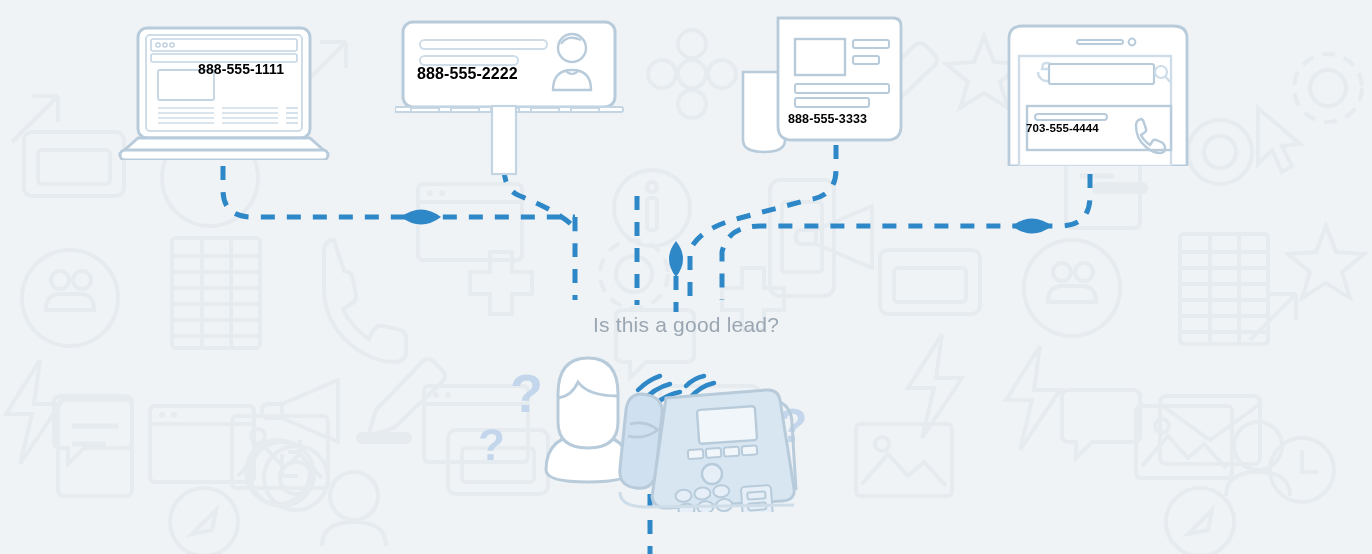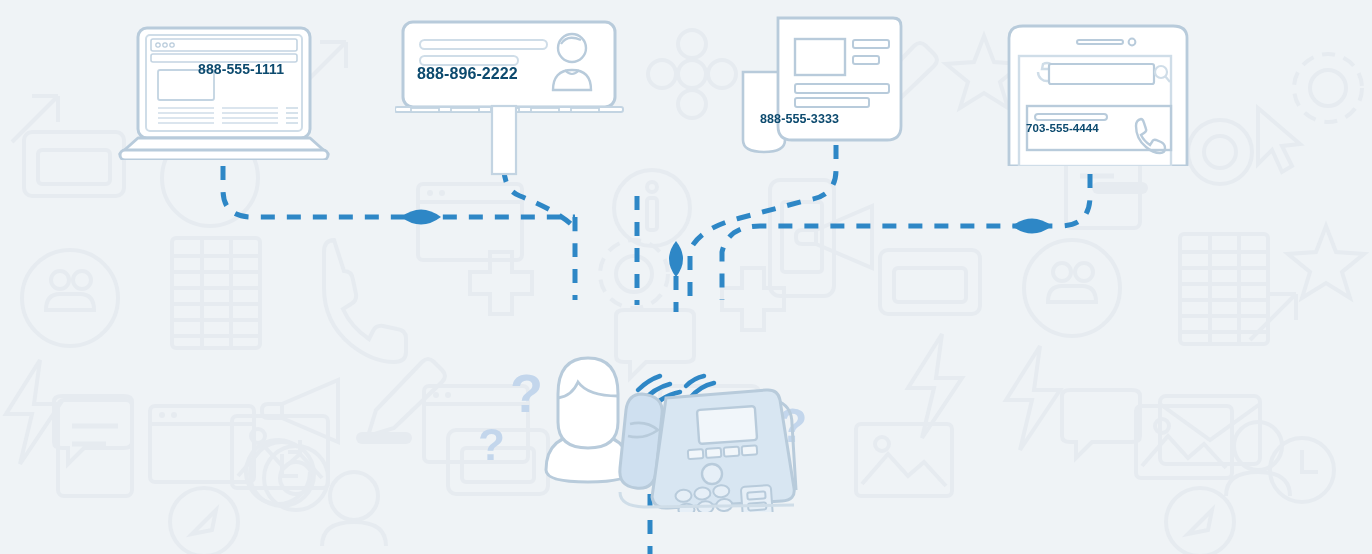--- a/index.html
+++ b/index.html
@@ -11,27 +11,27 @@
     position:relative;
   }
   #stage{position:relative;width:1372px;height:554px;overflow:hidden;}
   .layer{position:absolute;left:0;top:0;width:1372px;height:554px;}
   #bgwatermark{opacity:1;}
   #connectors{pointer-events:none;}
   .phone-number{
     position:absolute;
     font-family:"Liberation Sans", sans-serif;
     font-weight:bold;
-    color:#0c4a6e;
+    color:#000000;
     letter-spacing:0.1px;
     white-space:nowrap;
   }
   #pn1{left:198px;top:61px;font-size:14px;}
   #pn2{left:417px;top:65px;font-size:16px;}
-  #pn3{left:760px;top:112px;font-size:12.5px;}
+  #pn3{left:788px;top:112px;font-size:12.5px;}
   #pn4{left:1026px;top:122px;font-size:11.5px;}
   #lead-question{
     position:absolute;
     left:0;top:313px;width:1372px;
     text-align:center;
     font-size:21px;
     color:#9aa7b2;
     font-family:"Liberation Sans", sans-serif;
     letter-spacing:0.2px;
   }
@@ -285,21 +285,21 @@
     <g fill="#ffffff" stroke="#c3d4e2" stroke-width="1.8">
       <rect x="16" y="90" width="28" height="4"></rect>
       <rect x="56" y="90" width="28" height="4"></rect>
       <rect x="96" y="90" width="28" height="4"></rect>
       <rect x="136" y="90" width="28" height="4"></rect>
       <rect x="176" y="90" width="28" height="4"></rect>
     </g>
 
     <rect x="97" y="88" width="24" height="68" fill="#ffffff" stroke="#c3d4e2" stroke-width="2.2"></rect>
   </svg>
-  <div class="phone-number" id="pn2">888-896-2222</div>
+  <div class="phone-number" id="pn2">888-555-2222</div>
 
   <svg style="position:absolute;left:735px;top:14px;" width="190" height="140" xmlns="http://www.w3.org/2000/svg">
     <path d="M8 58 h42 v68 q0 12 -21 12 q-21 0 -21 -12 z" fill="#ffffff" stroke="#b8cbdb" stroke-width="2.6"></path>
     <path d="M43 4 h115 q8 0 8 8 v100 q0 14 -14 14 H57 q-14 0 -14 -14 z" fill="#ffffff" stroke="#b8cbdb" stroke-width="2.8"></path>
     <rect x="60" y="25" width="50" height="36" fill="#ffffff" stroke="#b8cbdb" stroke-width="2.4"></rect>
     <rect x="118" y="26" width="36" height="8" rx="2" fill="#ffffff" stroke="#b8cbdb" stroke-width="2"></rect>
     <rect x="118" y="42" width="26" height="8" rx="2" fill="#ffffff" stroke="#b8cbdb" stroke-width="2"></rect>
     <rect x="60" y="70" width="94" height="9" rx="2" fill="#ffffff" stroke="#b8cbdb" stroke-width="2"></rect>
     <rect x="60" y="84" width="74" height="9" rx="2" fill="#ffffff" stroke="#b8cbdb" stroke-width="2"></rect>
   </svg>
@@ -321,20 +321,21 @@
     </g>
 
     <rect x="32" y="92" width="144" height="44" fill="#ffffff" stroke="#b8cbdb" stroke-width="2.4"></rect>
     <rect x="40" y="100" width="72" height="6" rx="3" fill="#ffffff" stroke="#b8cbdb" stroke-width="2"></rect>
     <g>
       <path d="M146 105 q-5 1 -5 7 q0 13 10 21 q7 6 14 6 q5 0 5 -5 q0 -4 -4 -6 l-5 -2 q-3 -1 -4 2 l-2 3 q-6 -4 -9 -10 l3 -2 q3 -2 2 -4 l-2 -6 q-1 -4 -3 -4 z" fill="none" stroke="#b8cbdb" stroke-width="2.4"></path>
     </g>
   </svg>
   <div class="phone-number" id="pn4">703-555-4444</div>
 
+  <div id="lead-question">Is this a good lead?</div>
 
   <svg style="position:absolute;left:470px;top:352px;" width="370" height="160" xmlns="http://www.w3.org/2000/svg">
 
     <g fill="#c3d6ec">
       <text x="40" y="60" font-family="Liberation Sans, sans-serif" font-size="54" font-weight="bold">?</text>
       <text x="8" y="108" font-family="Liberation Sans, sans-serif" font-size="44" font-weight="bold">?</text>
       <text x="308" y="90" font-family="Liberation Sans, sans-serif" font-size="48" font-weight="bold">?</text>
     </g>
 
     <g>

